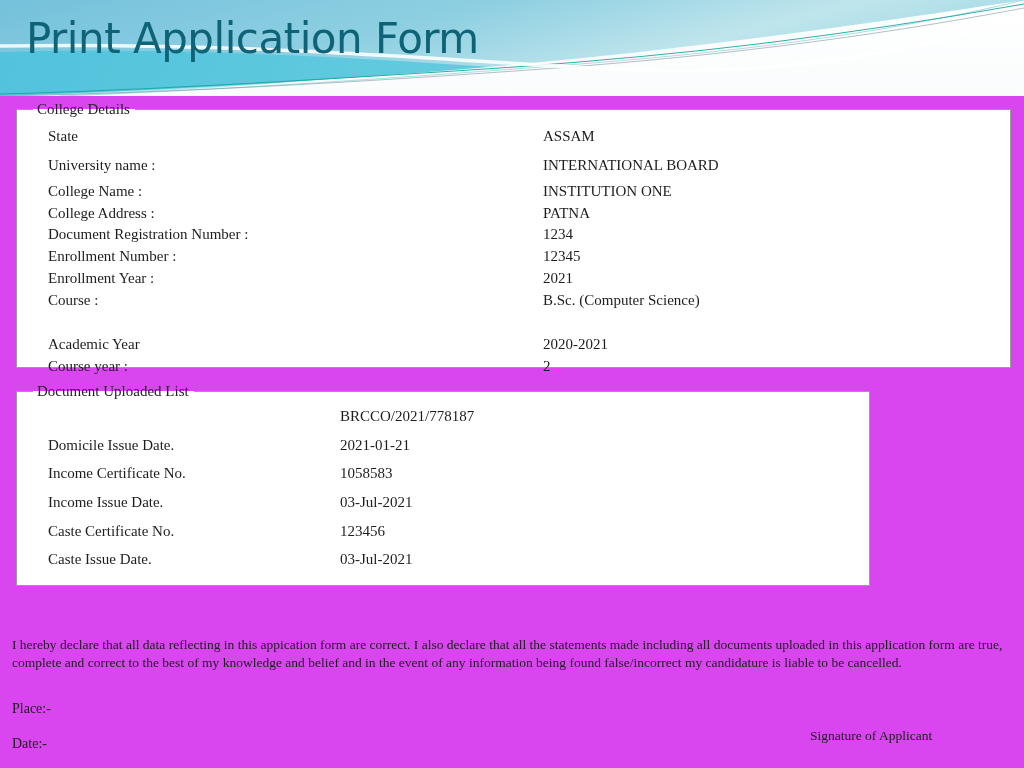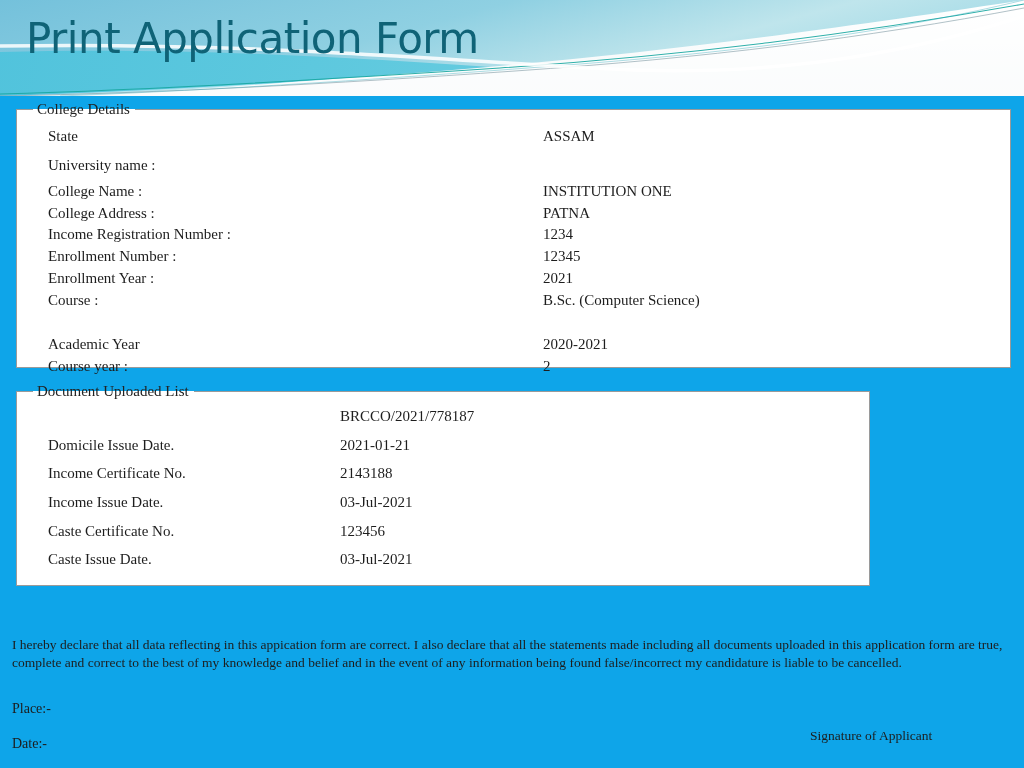--- a/index.html
+++ b/index.html
@@ -38,21 +38,21 @@
     white-space: nowrap;
     line-height: 1.1;
   }
 
   
   #sheet {
     position: absolute;
     left: 0; top: 96px;
     width: 1024px;
     height: 672px;
-    background: #0ea5e9;
+    background: #d946ef;
   }
 
   fieldset.box {
     position: absolute;
     margin: 0;
     padding: 0;
     border: 1px solid #9a9a9a;
     background: #ffffff;
     box-sizing: border-box;
   }
@@ -194,34 +194,35 @@
     <legend>College Details</legend>
     <div class="rows">
 
       <div class="row" style="top:8px;">
         <span class="label">State</span>
         <span class="value">ASSAM</span>
       </div>
 
       <div class="row" style="top:37px;">
         <span class="label">University name :</span>
+        <span class="value">INTERNATIONAL BOARD</span>
       </div>
 
       <div class="row" style="top:63px;">
         <span class="label">College Name :</span>
         <span class="value">INSTITUTION ONE</span>
       </div>
 
       <div class="row" style="top:85px;">
         <span class="label">College Address :</span>
         <span class="value">PATNA</span>
       </div>
 
       <div class="row" style="top:106px;">
-        <span class="label">Income Registration Number :</span>
+        <span class="label">Document Registration Number :</span>
         <span class="value">1234</span>
       </div>
 
       <div class="row" style="top:128px;">
         <span class="label">Enrollment Number :</span>
         <span class="value">12345</span>
       </div>
 
       <div class="row" style="top:150px;">
         <span class="label">Enrollment Year :</span>
@@ -254,21 +255,21 @@
         <span class="value">BRCCO/2021/778187</span>
       </div>
 
       <div class="row" style="top:35px;">
         <span class="label">Domicile Issue Date.</span>
         <span class="value">2021-01-21</span>
       </div>
 
       <div class="row" style="top:63px;">
         <span class="label">Income Certificate No.</span>
-        <span class="value">2143188</span>
+        <span class="value">1058583</span>
       </div>
 
       <div class="row" style="top:92px;">
         <span class="label">Income Issue Date.</span>
         <span class="value">03-Jul-2021</span>
       </div>
 
       <div class="row" style="top:121px;">
         <span class="label">Caste Certificate No.</span>
         <span class="value">123456</span>

